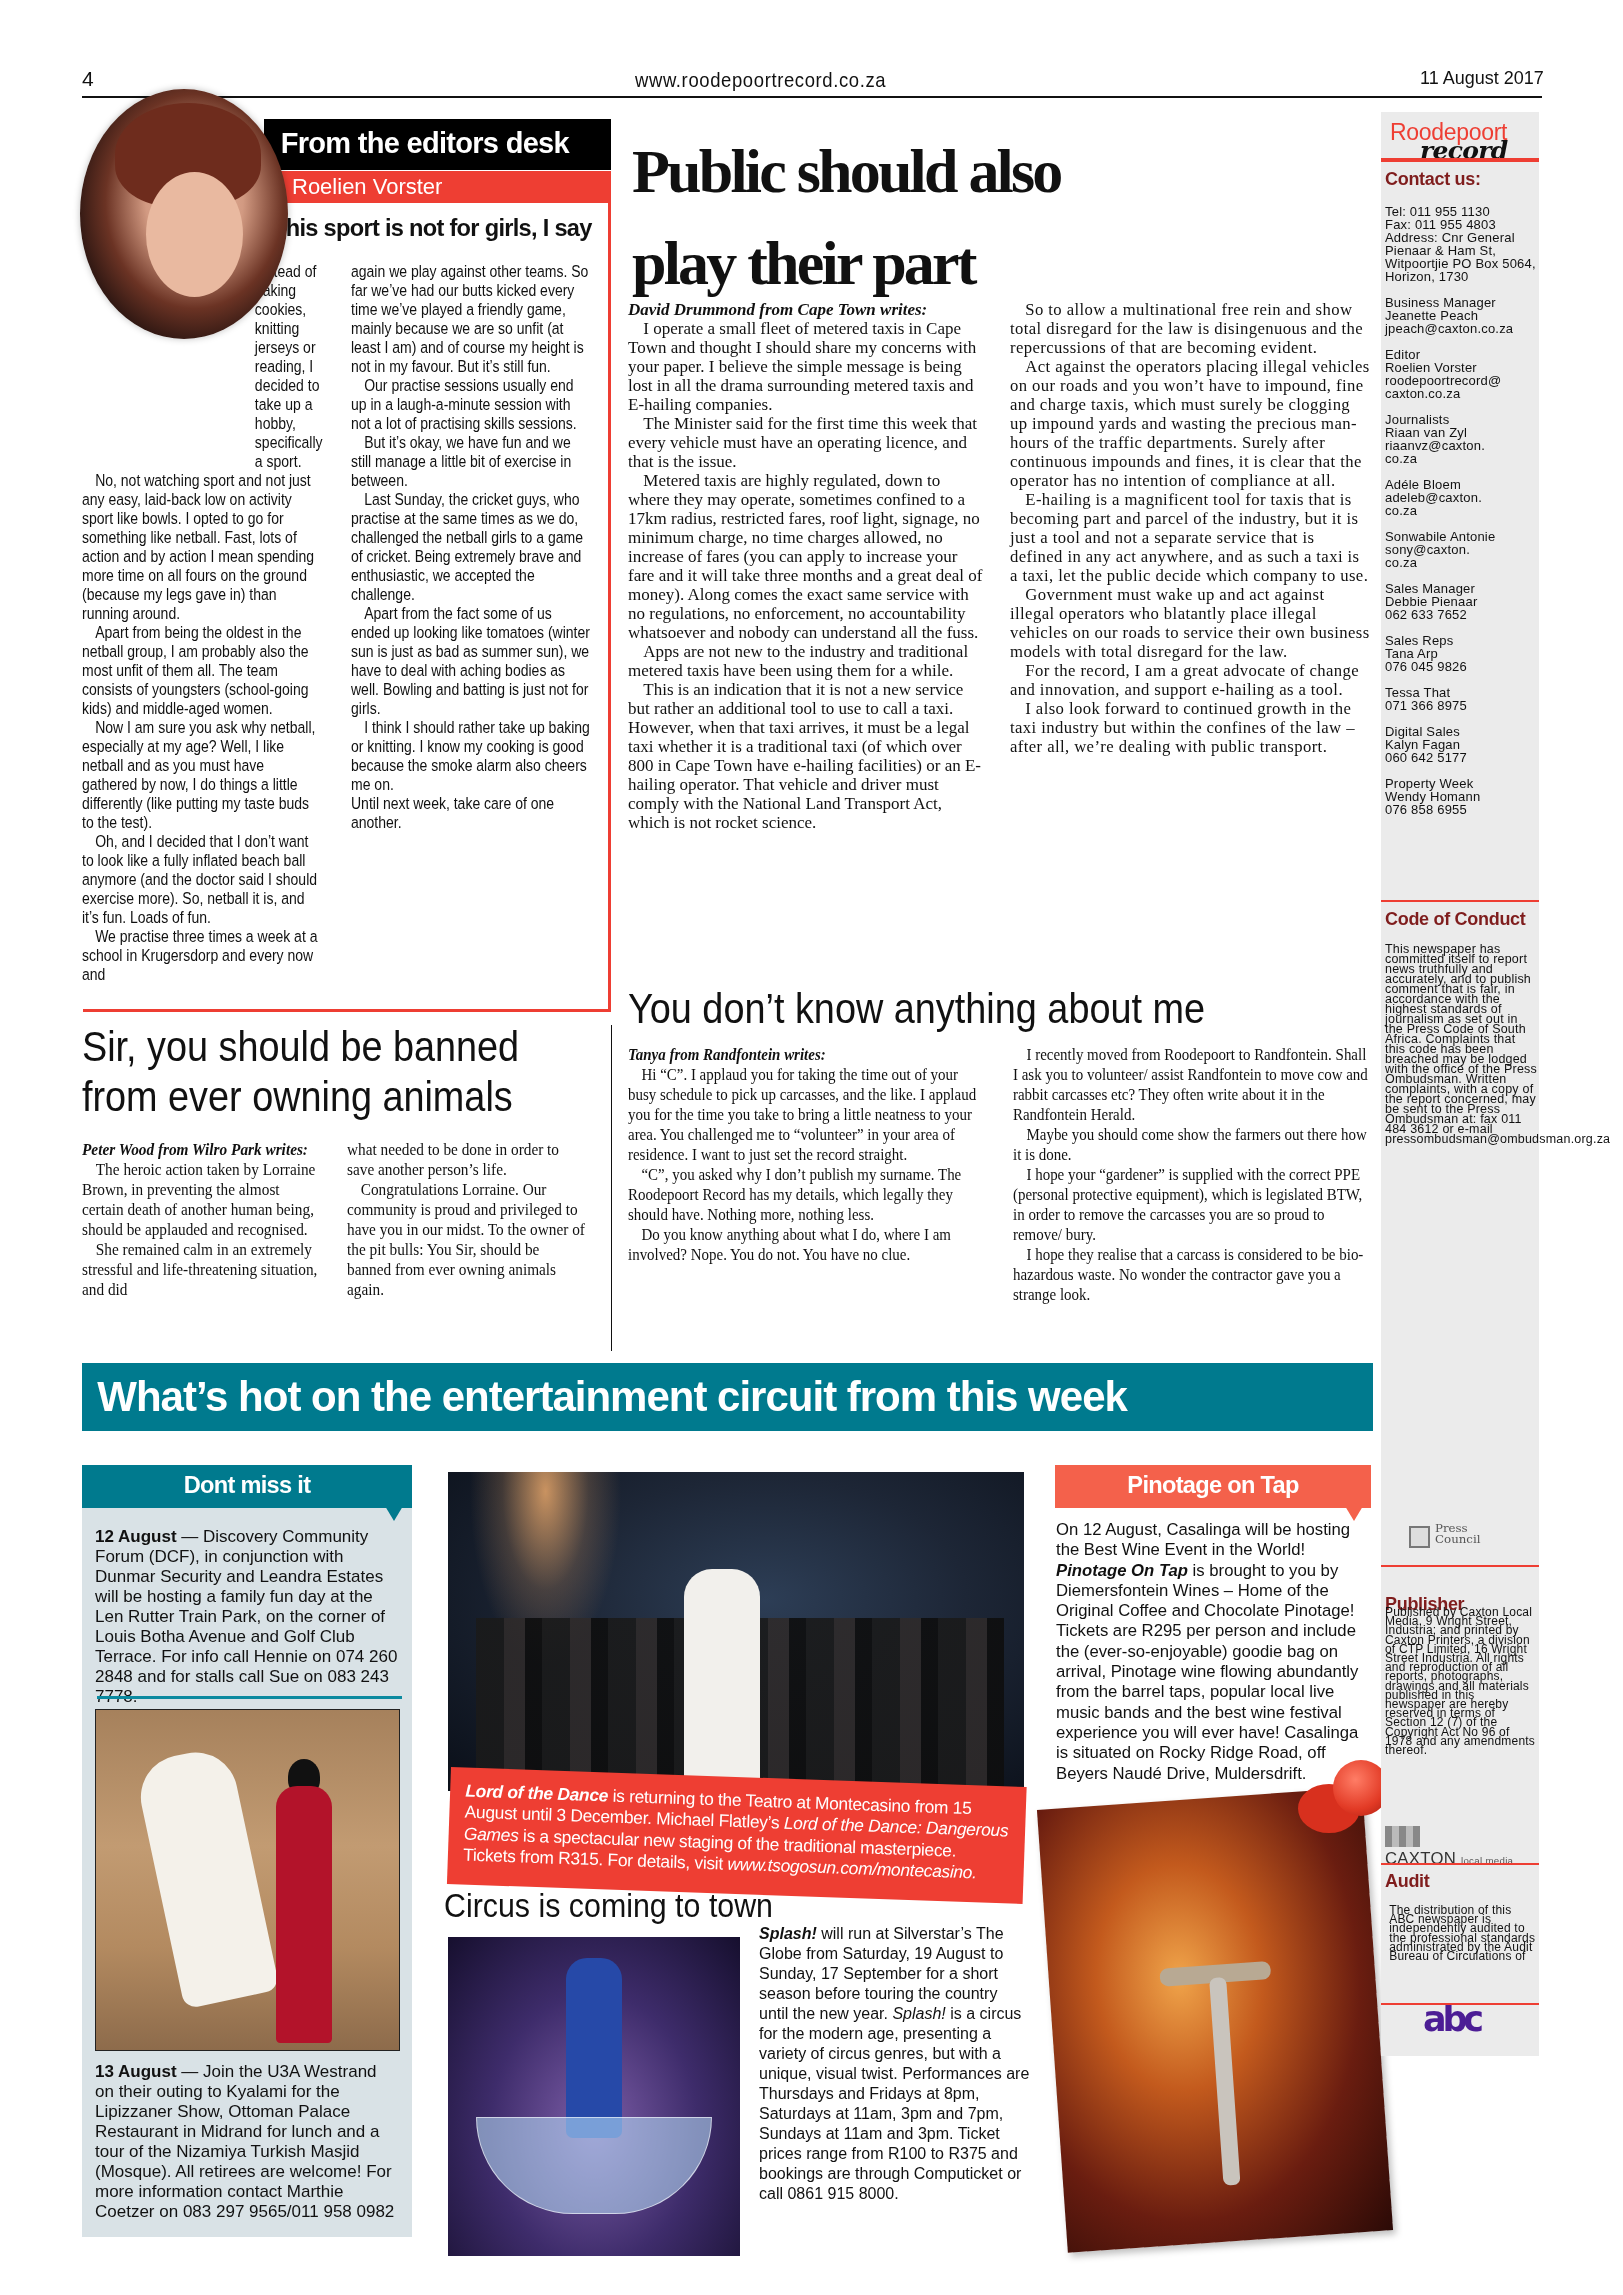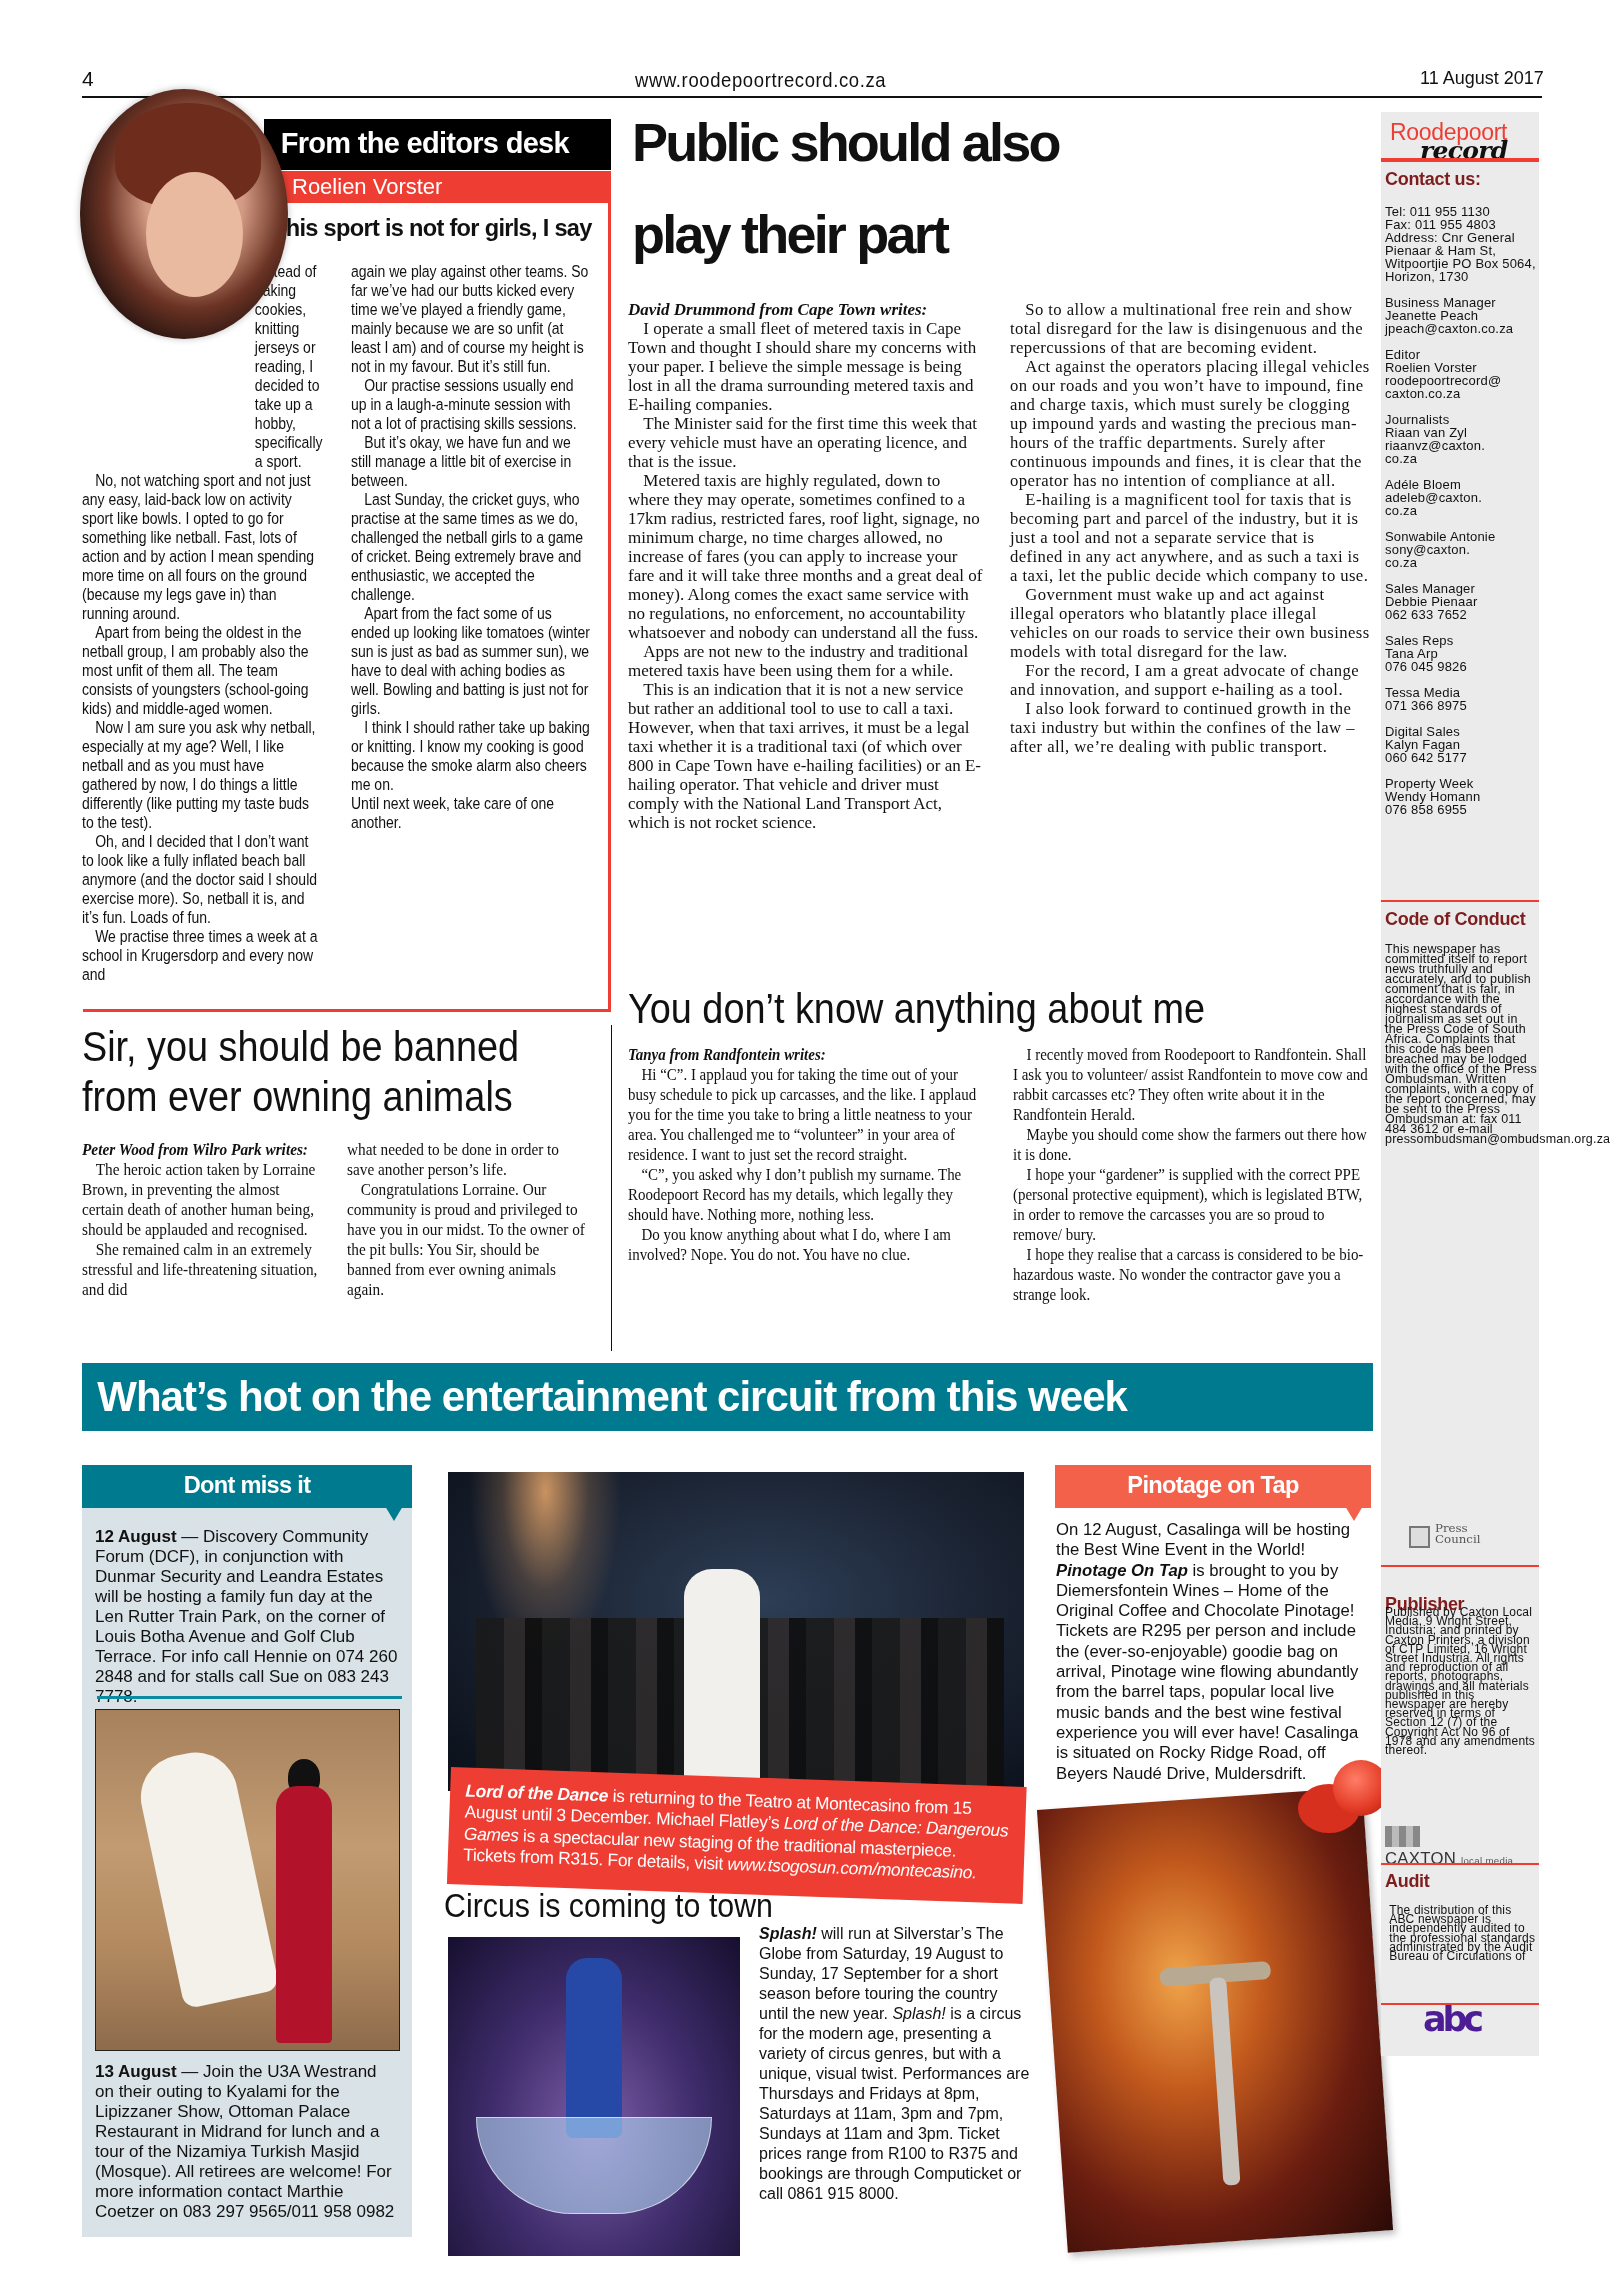--- a/index.html
+++ b/index.html
@@ -25,21 +25,21 @@
   .editor-name-bar { left: 264px; top: 171px; width: 347px; height: 32px; background: #ee3e33; color: #fff; font-size: 22px; padding: 2.8px 0 0 28px; }
   .editor-frame { left: 83px; top: 203px; width: 528px; height: 809px; border-right: 3.5px solid #ee3e33; border-bottom: 3.5px solid #ee3e33; }
   .editor-headline { left: 272px; top: 215px; font-size: 23.6px; font-weight: bold; letter-spacing: -0.7px; }
   .editor-col { font-family: "Liberation Sans", sans-serif; font-size: 16.3px; line-height: 19px; transform: scaleX(0.86); transform-origin: left top; width: 278px; }
   .editor-col p { text-indent: 15.3px; }
   .editor-col1 { left: 82px; top: 262px; }
   .editor-col1 .first { padding-left: 201px; text-indent: 0; width: 285px; }
   .editor-col2 { left: 351px; top: 262px; }
 
   
-  .main-headline { left: 632px; top: 96px; width: 743px; font-family: Liberation Sans, sans-serif; font-weight: bold; font-size: 54px; line-height: 92px; letter-spacing: -2.8px; }
+  .main-headline { left: 632px; top: 125px; width: 743px; font-family: Liberation Serif, serif; font-weight: bold; font-size: 62px; line-height: 92px; letter-spacing: -2.8px; }
   .letter-col { font-family: "Liberation Serif", serif; font-size: 17px; line-height: 19px; }
   .letter-col p { text-indent: 15.3px; }
   .letter-col .byline { font-style: italic; font-weight: bold; text-indent: 0; }
   .pub-col1 { left: 628px; top: 300px; width: 357px; }
   .pub-col2 { left: 1010px; top: 300px; width: 361px; }
 
   .sec-rule { background: #111; }
 
   
   .banned-headline { left: 82px; top: 1022px; width: 528px; font-family: "Liberation Sans", sans-serif; font-size: 42px; line-height: 50px; transform: scaleX(0.9); transform-origin: left top; }
@@ -277,21 +277,21 @@
       <div>Sonwabile Antonie</div>
       <div>sony@caxton.</div>
       <div>co.za</div>
     </div>
   <div class="gap"></div>
   <div><b>Sales Manager</b><div>Debbie Pienaar</div><div>062 633 7652</div></div>
   <div class="gap"></div>
   <div><b>Sales Reps</b><div>Tana Arp</div><div> 076 045 9826</div></div>
   <div class="gap"></div>
   <div>
-      <div>Tessa Media</div>
+      <div>Tessa That</div>
       <div>071 366 8975</div>
     </div>
   <div class="gap"></div>
   <div><b>Digital Sales</b><div>Kalyn Fagan</div><div>060 642 5177</div></div>
   <div class="gap"></div>
   <div><b>Property Week</b><div>Wendy Homann</div><div>076 858 6955</div></div>
 </div>
 
 <div class="abs sb-rule" style="top:900px;height:2.1px;"></div>
 <div class="abs sb-heading" style="top:909px;">Code of Conduct</div>

